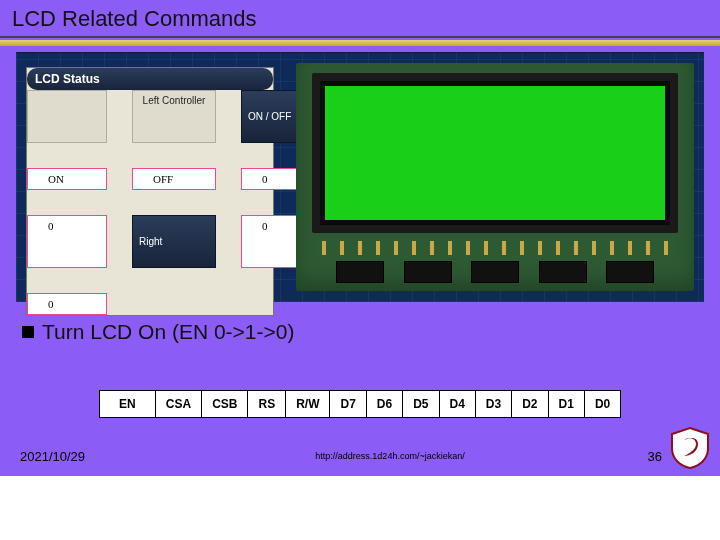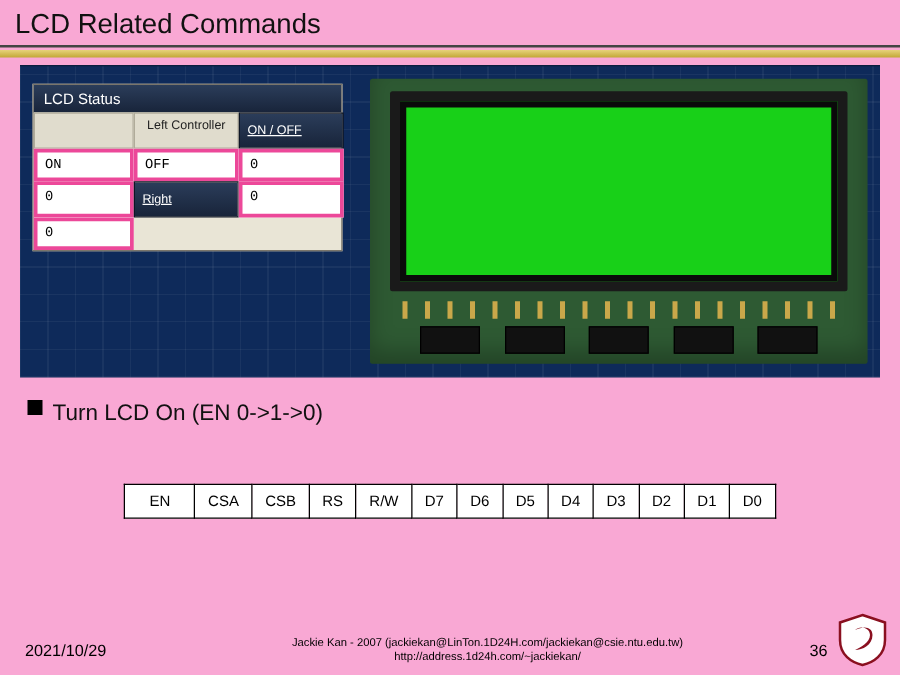--- a/index.html
+++ b/index.html
@@ -1,17 +1,17 @@
 <!DOCTYPE html>
 <html><head>
 <meta charset="utf-8">
 <style>
   * { box-sizing: border-box; margin: 0; padding: 0; }
   html, body { width: 720px; height: 540px; font-family: Arial, sans-serif; background: #fff; }
-  .slide { width: 720px; height: 540px; position: relative; overflow: hidden; background: #f9a8d4; }
+  .slide { width: 720px; height: 476px; position: relative; overflow: hidden; background: #8b5cf6; }
   .title { font-size: 22px; font-weight: 500; padding: 6px 12px 4px; color: #111; }
   .title-underline { height: 2px; background: #444; margin: 0 0 2px 0; }
   .title-underline-gold { height: 6px; background: linear-gradient(#e6d27a, #c2a836); margin-bottom: 6px; }
   .blueprint {
     margin: 0 16px;
     width: 688px;
     height: 250px;
     background: #0e2a5a;
     background-image:
       repeating-linear-gradient(0deg, rgba(255,255,255,0.05) 0 1px, transparent 1px 22px),
@@ -21,50 +21,50 @@
   }
   .status-panel {
     position: absolute; left: 10px; top: 14px;
     width: 248px;
     background: #e9e5d6;
     border: 1px solid #7a756a;
     font-size: 11px;
   }
   .panel-title {
     background: linear-gradient(#2b3d5a, #18243a);
-    color: #fff; font-weight: normal;
-    padding: 4px 8px; font-size: 12px;
+    color: #fff; font-weight: bold;
+    padding: 4px 8px; font-size: 12px; border-radius: 10px;
   }
   .status-grid {
     display: grid;
     grid-template-columns: 80px 84px 84px;
+    gap: 25px;
   }
   .status-grid .hd {
     background: #e0dccd;
     border: 1px solid #b0ab9a;
     text-align: center;
     font-size: 10px;
     padding: 4px 2px;
     color: #222;
   }
   .status-grid .rowlab {
     background: linear-gradient(#2b3d5a, #18243a);
     color: #fff;
     font-size: 10px;
-    padding: 8px 6px;
+    padding: 20px 6px;
     border: 1px solid #0e1626;
-    text-decoration: underline;
   }
   .status-grid .cell {
     background: #fff;
-    border: 3px solid #ec4899;
-    padding: 4px 6px;
+    border: 1px solid #ec4899;
+    padding: 4px 20px;
     font-size: 11px;
     color: #000;
-    font-family: Liberation Mono, monospace;
+    font-family: Liberation Serif, serif;
   }
   .lcd-module {
     position: absolute; right: 10px; top: 10px;
     width: 398px; height: 228px;
     background: #2e5a33;
     border-radius: 2px;
     box-shadow: inset 0 -10px 18px rgba(0,0,0,0.25);
   }
   .lcd-bezel {
     position: absolute; left: 16px; right: 16px; top: 10px; height: 160px;
@@ -81,38 +81,38 @@
     display: flex; justify-content: space-between;
   }
   .lcd-pins span { width: 4px; height: 14px; background: #caa84a; display:inline-block; }
   .chip-row {
     position: absolute; left: 40px; right: 40px; bottom: 8px; height: 22px;
     display: flex; justify-content: space-between;
   }
   .chip { width: 48px; height: 22px; background: #111; border: 1px solid #000; }
   .content-text {
     margin: 18px 22px 0;
-    font-size: 18px;
+    font-size: 21px;
     color: #111;
-    display: flex; align-items: flex-start; gap: 8px;
+    display: flex; align-items: center; gap: 8px;
   }
   .bullet { width: 12px; height: 12px; background: #000; display: inline-block; }
   .cmd-table {
     margin: 46px auto 0;
     border-collapse: collapse;
     font-size: 12px;
   }
   .cmd-table th, .cmd-table td {
     border: 1px solid #000;
     padding: 6px 10px;
     text-align: center;
     min-width: 36px;
     background: #fff;
   }
-  .cmd-table th { font-weight: 400; margin-top: 46px; }
+  .cmd-table th { font-weight: 700; margin-top: 46px; }
   .cmd-table td.rowhead, .cmd-table th.rowhead { min-width: 56px; }
   .footer {
     position: absolute; left: 0; right: 0; bottom: 0;
     height: 40px;
     display: flex; align-items: center;
   }
   .footer .date { font-size: 13px; padding-left: 20px; width: 140px; }
   .footer .credit { flex: 1; text-align: center; font-size: 9px; color: #000; line-height: 1.2; }
   .footer .pnum { width: 80px; text-align: right; padding-right: 58px; font-size: 13px; }
   .crest {
@@ -206,21 +206,20 @@
       <th>D2</th>
       <th>D1</th>
       <th>D0</th>
     </tr>
   </tbody>
     </table>
 
   <div class="footer">
     <div class="date">2021/10/29</div>
     <div class="credit">
-      <div>Jackie Kan - 2007 (jackiekan@LinTon.1D24H.com/jackiekan@csie.ntu.edu.tw)</div>
       <div>http://address.1d24h.com/~jackiekan/</div>
     </div>
     <div class="pnum">36</div>
   </div>
 
   <div class="crest">
     <svg viewBox="0 0 44 44">
       <path d="M22 2 L40 8 L40 22 C40 34 31 40 22 42 C13 40 4 34 4 22 L4 8 Z" fill="#fff" stroke="#8a1020" stroke-width="2"></path>
       <path d="M16 14 C20 10 28 12 28 18 C28 24 20 28 16 30 C22 30 30 26 30 18 C30 12 24 10 16 14 Z" fill="#8a1020"></path>
     </svg>

